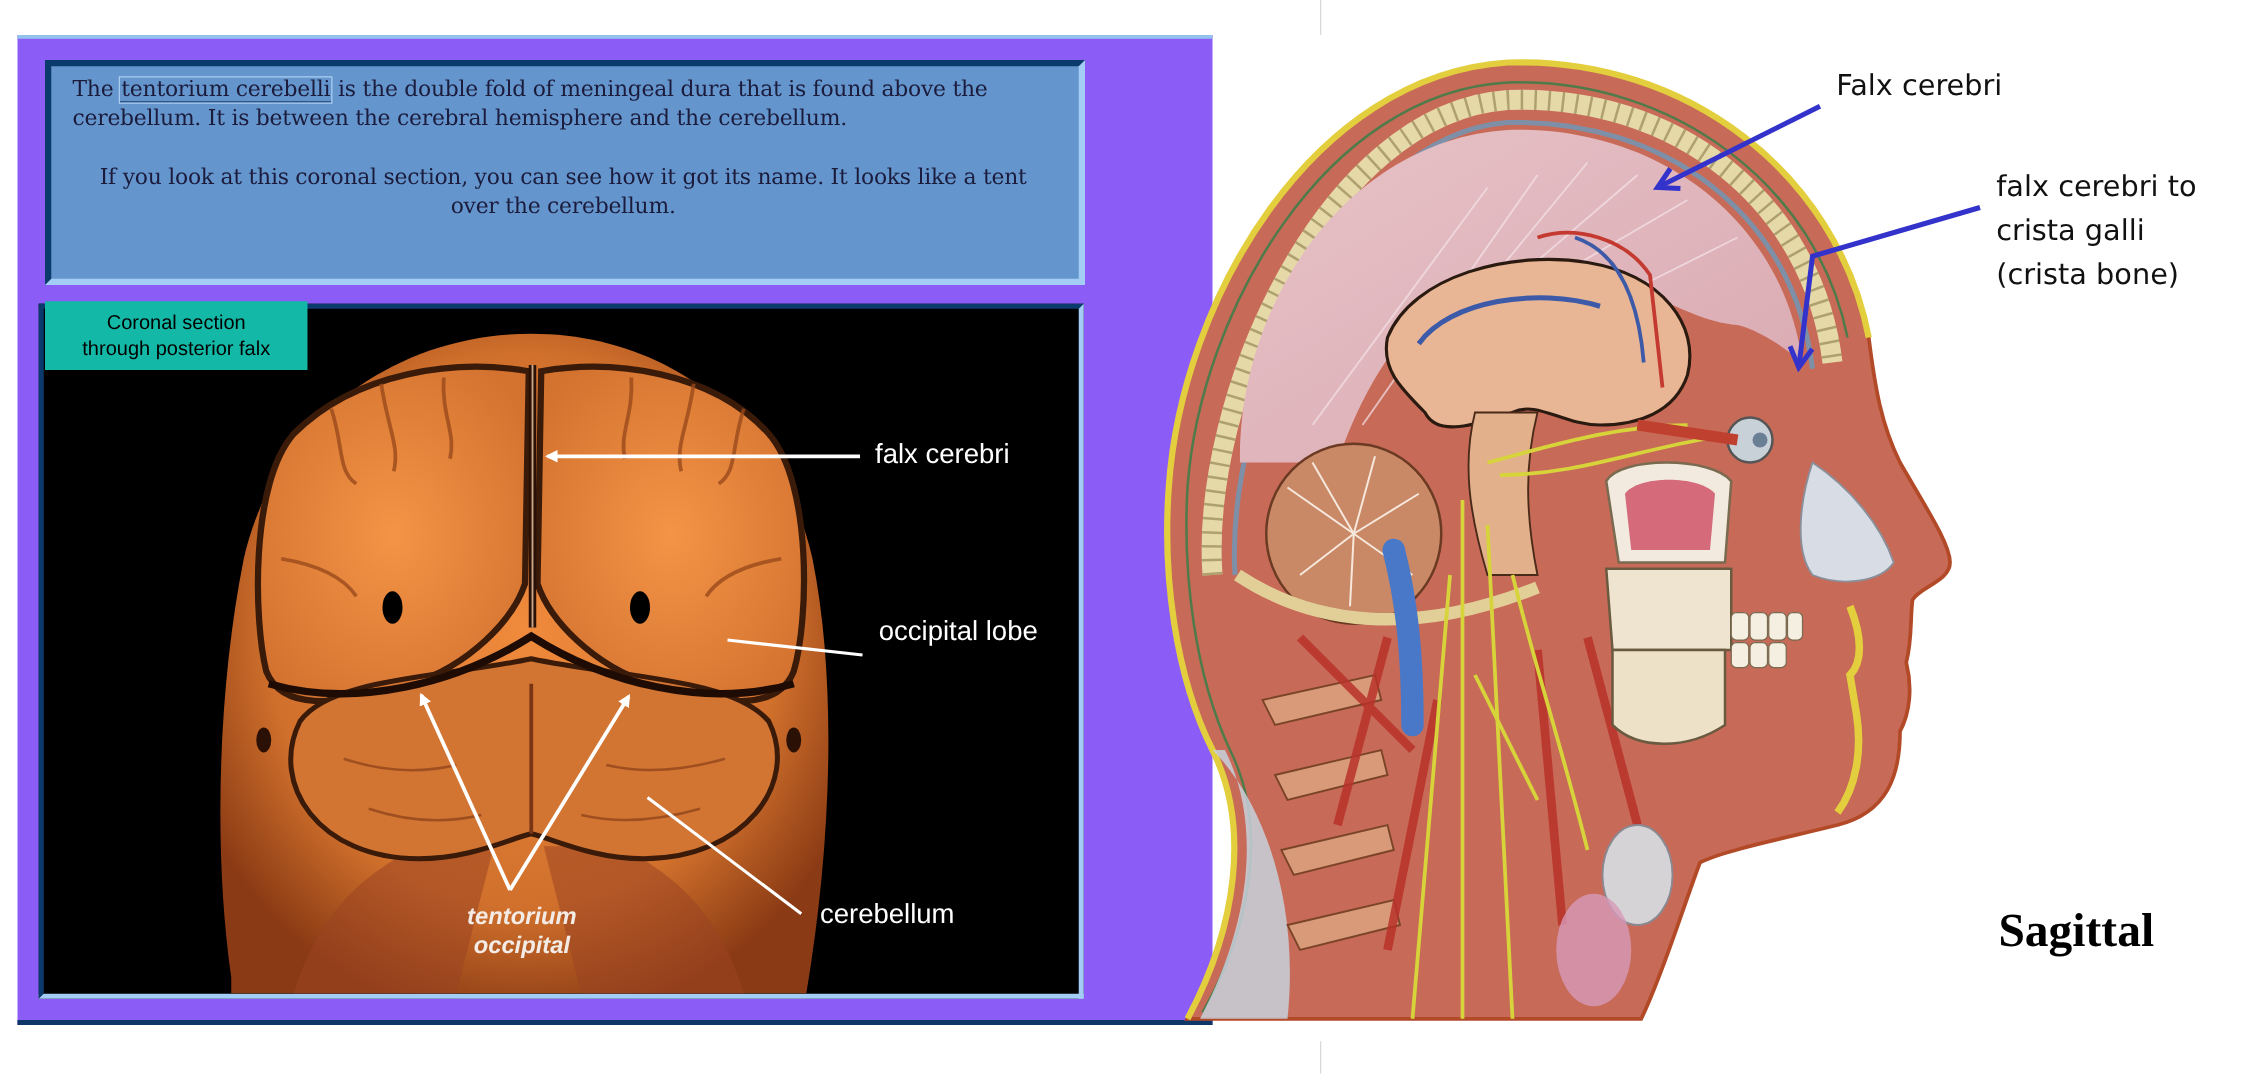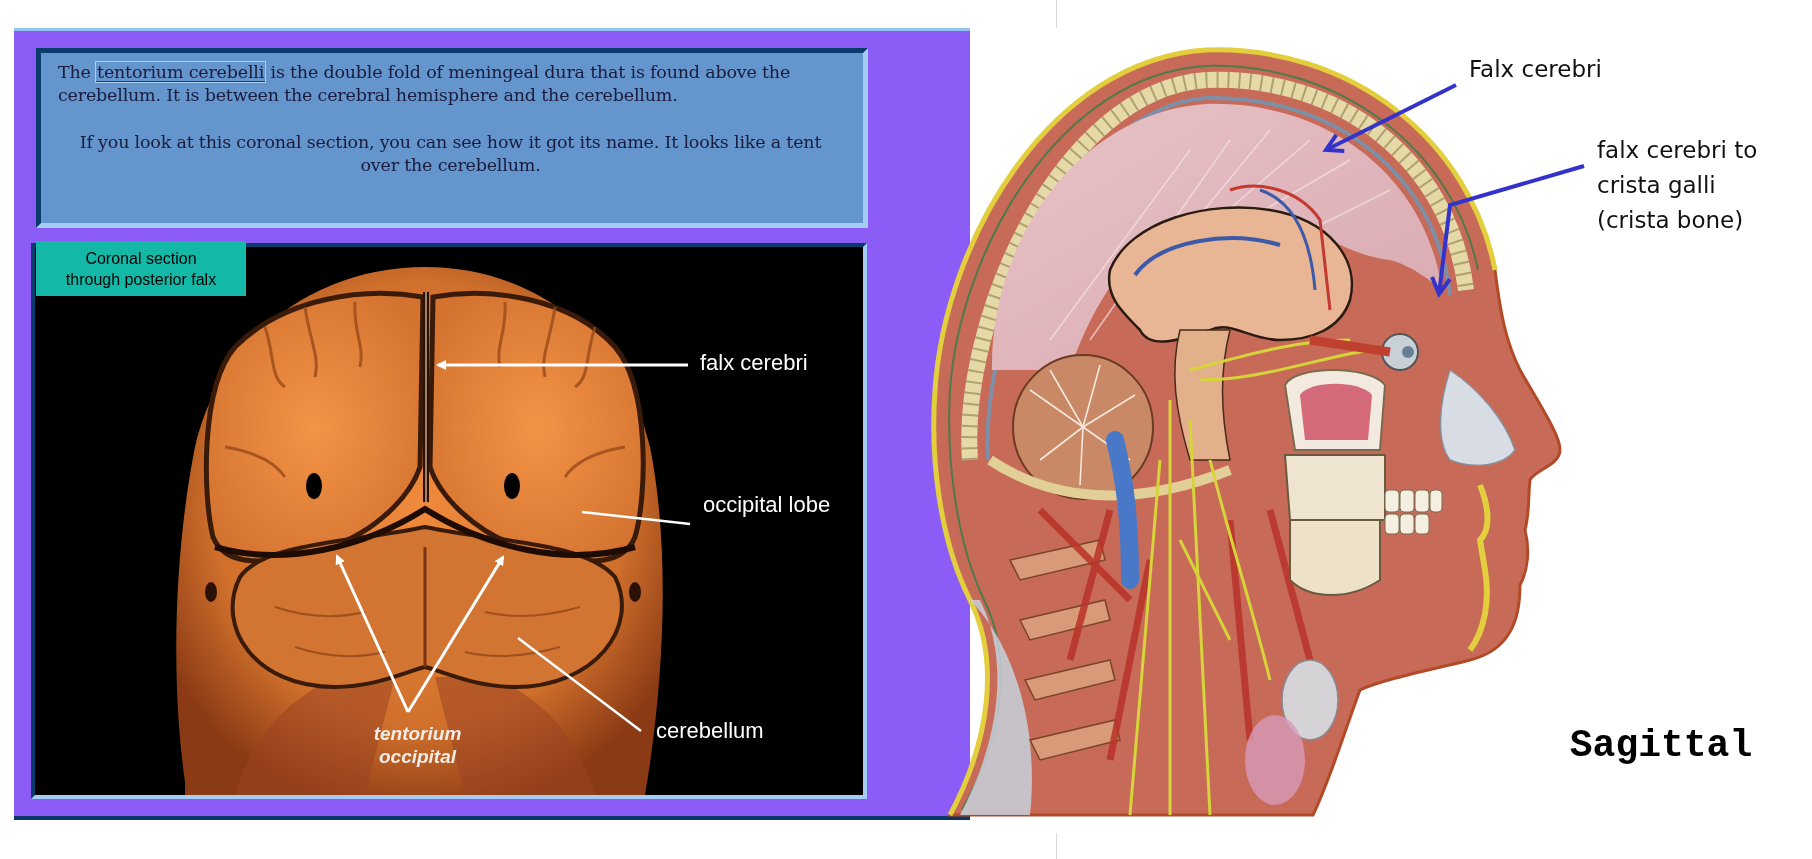--- a/index.html
+++ b/index.html
@@ -26,21 +26,21 @@
   .coronal-svg { position: absolute; left: 0; top: 0; }
   .caption-box { position: absolute; left: 36px; top: 241px; width: 210px; height: 55px; background: #14b8a6;
     display: flex; flex-direction: column; align-items: center; justify-content: center;
     font-family: "Liberation Sans", sans-serif; font-size: 16px; line-height: 21px; color: #000; }
   .lbl { position: absolute; color: #ffffff; font-family: "Liberation Sans", sans-serif; font-size: 22px; white-space: nowrap; }
   .lbl.small { font-size: 19px; font-weight: bold; text-align: center; line-height: 23px; color: #f3ece6; font-style: italic; }
 
   
   .sag-svg { position: absolute; left: 930px; top: 40px; }
   .sag-lbl { position: absolute; font-family: "DejaVu Sans", sans-serif; font-size: 23px; color: #111; line-height: 35px; white-space: nowrap; }
-  .sag-title { position: absolute; left: 1556px; top: 722px; width: 210px; text-align: center; font-family: Liberation Mono, monospace;
+  .sag-title { position: absolute; left: 1556px; top: 722px; width: 210px; text-align: center; font-family: Liberation Serif, serif;
     font-weight: bold; font-size: 38px; line-height: 47px; color: #000; }
   .overlay-svg { position: absolute; left: 0; top: 0; pointer-events: none; }
 </style>
 </head>
 <body>
 
 <div class="divider top"></div>
 <div class="divider bottom"></div>
 
 <div class="blue-panel">

